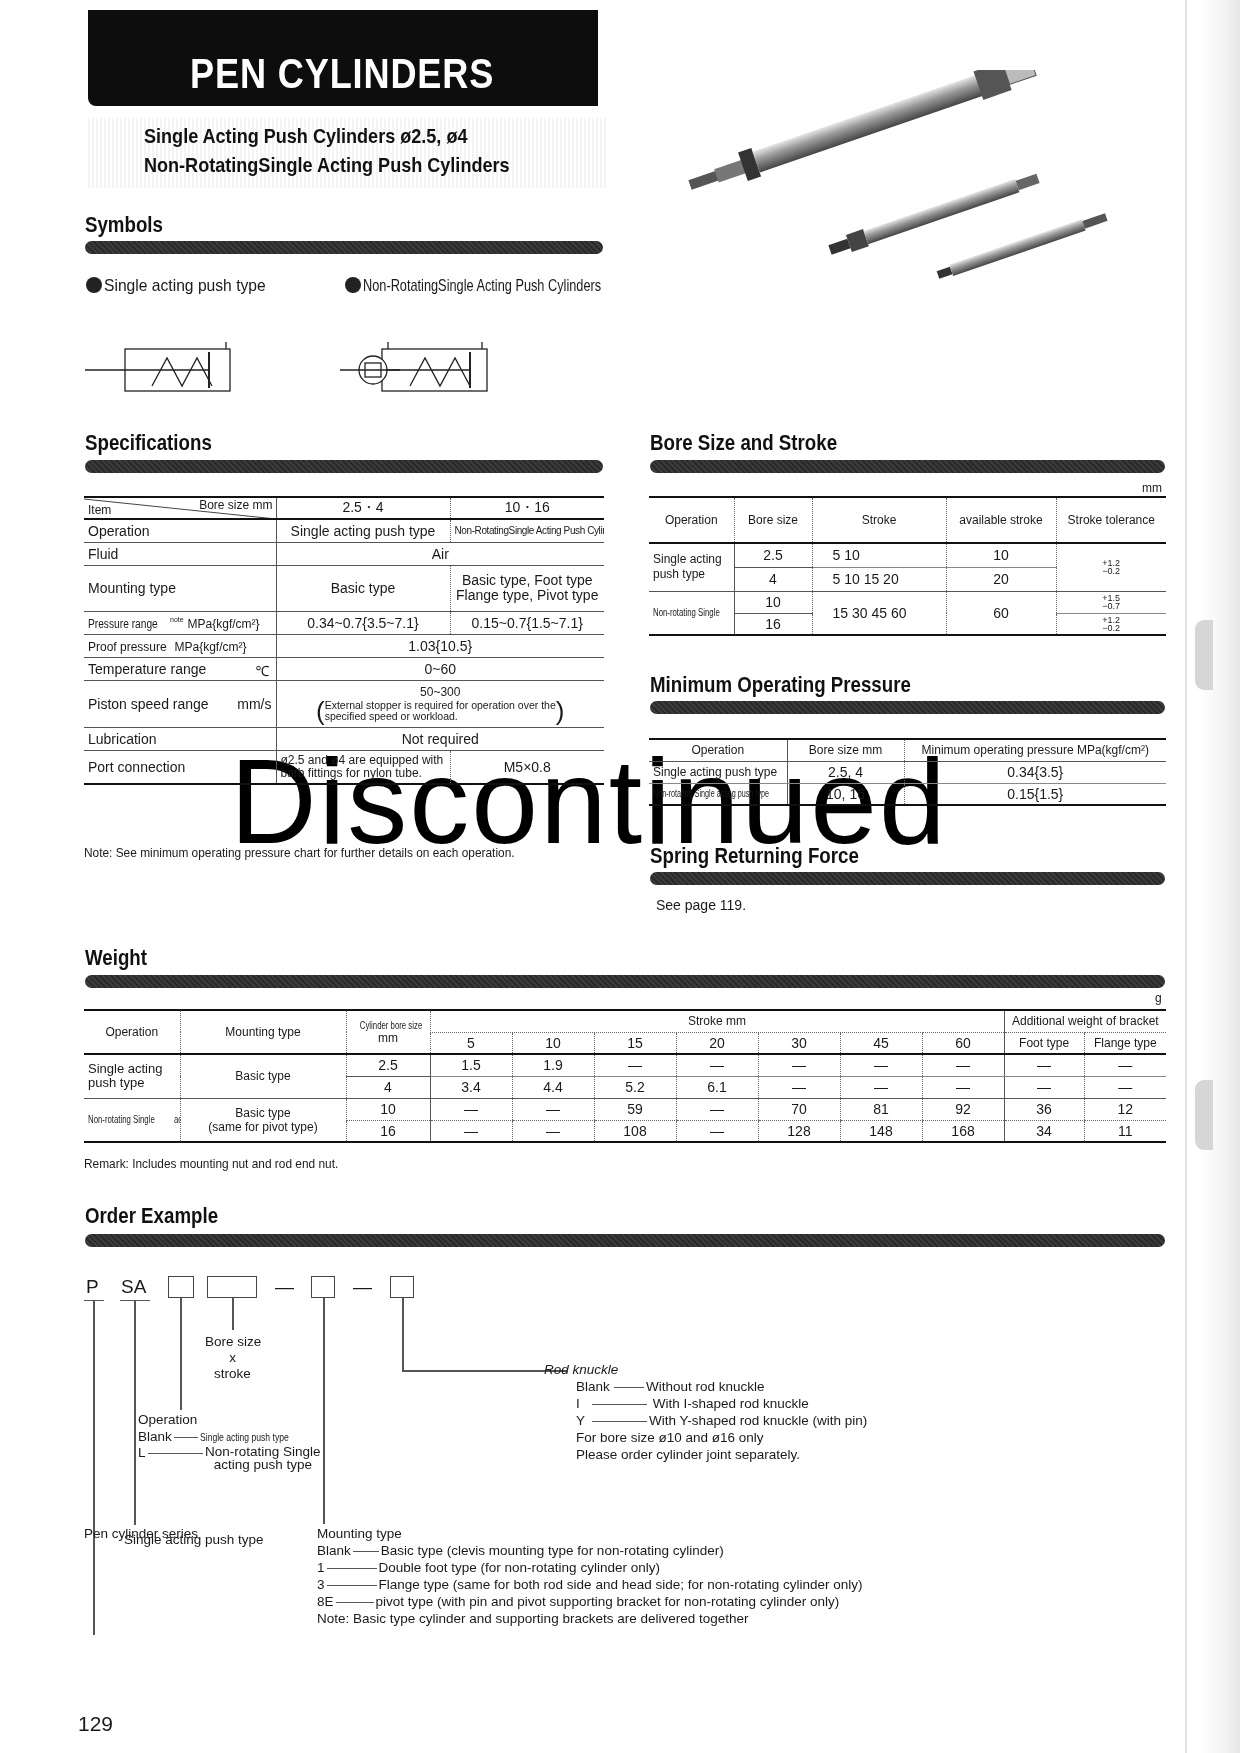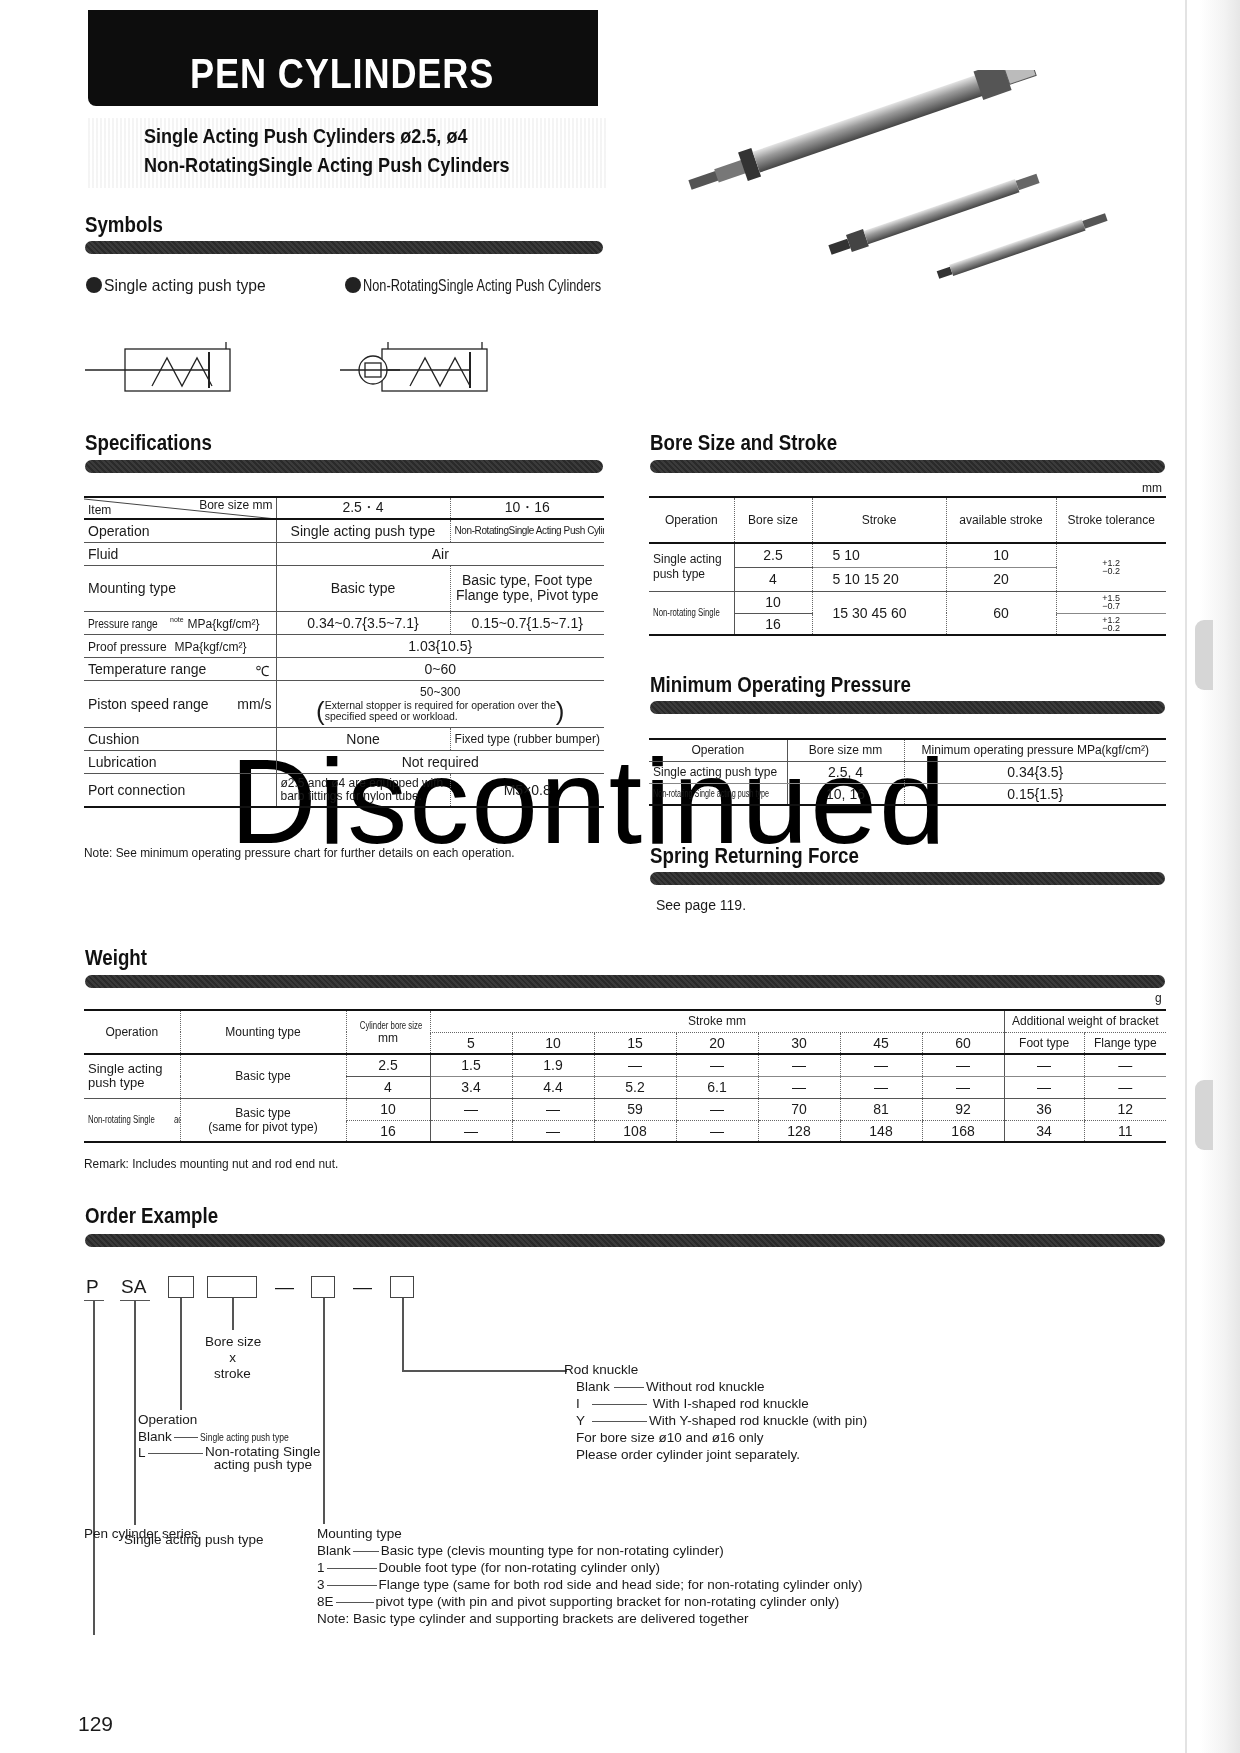--- a/index.html
+++ b/index.html
@@ -195,25 +195,20 @@
         <span style="font-size:26px; line-height:22px; font-weight:100;">(</span>
         <span style="text-align:left; font-size:10.5px; line-height:11px;">
           <span style="display:block;">External stopper is required for operation over the</span>
           <span style="display:block;">specified speed or workload.</span>
         </span>
         <span style="font-size:26px; line-height:22px; font-weight:100;">)</span>
       </div>
     </td>
   </tr>
   <tr class="row-line" style="height:23px;">
-    <td class="left">Cushion</td>
-    <td class="vl">None</td>
-    <td class="vl-dot small">Fixed type (rubber bumper)</td>
-  </tr>
-  <tr class="row-line" style="height:23px;">
     <td class="left">Lubrication</td>
     <td class="vl" colspan="2">Not required</td>
   </tr>
   <tr style="height:34px;">
     <td class="left">Port connection</td>
     <td class="vl small" style="line-height:13px; text-align:left;">
           <div>ø2.5 and ø4 are equipped with</div>
           <div>barb fittings for nylon tube.</div>
         </td>
     <td class="vl-dot">M5×0.8</td>
@@ -450,21 +445,21 @@
   <span>Blank</span><span class="dash-lead" style="width:24px;"></span><span style="font-size:11px;" class="cond">Single acting push type</span>
 </div>
 <div class="abs ord-text" style="left:138px; top:1445px;">
   <span>L</span><span class="dash-lead" style="width:55px;"></span>
 </div>
 <div class="abs ord-text" style="left:205px; top:1445px; line-height:13px; text-align:center;">
   <div>Non-rotating Single</div>
   <div>acting push type</div>
 </div>
 
-<div class="abs ord-text" style="left:564px; top:1362px;">Rod knuckle</div>
+<div class="abs ord-text" style="left:544px; top:1362px;font-style:italic;">Rod knuckle</div>
 <div class="abs ord-text" style="left:576px; top:1379px;">
   <span style="display:inline-block; width:36px;">Blank</span><span class="dash-lead" style="width:30px;"></span><span>Without rod knuckle</span>
 </div>
 <div class="abs ord-text" style="left:576px; top:1396px;">
   <span style="display:inline-block; width:14px;">I</span><span class="dash-lead" style="width:55px;"></span>&nbsp;<span>With I-shaped rod knuckle</span>
 </div>
 <div class="abs ord-text" style="left:576px; top:1413px;">
   <span style="display:inline-block; width:14px;">Y</span><span class="dash-lead" style="width:55px;"></span><span>With Y-shaped rod knuckle (with pin)</span>
 </div>
 <div class="abs ord-text" style="left:576px; top:1430px;">For bore size ø10 and ø16 only</div>

